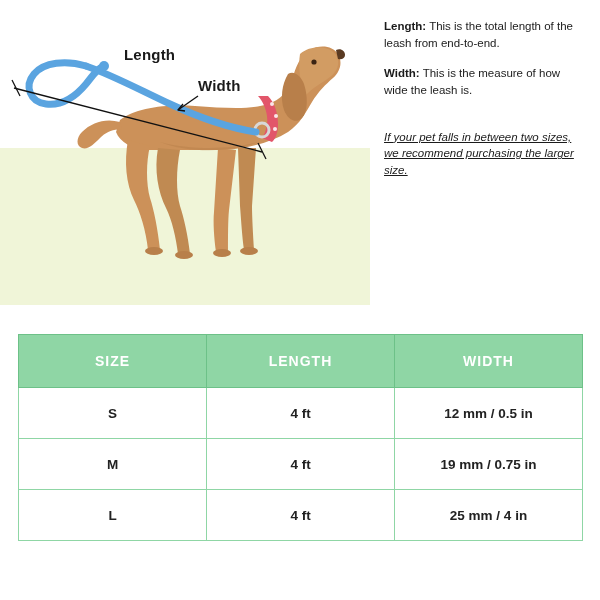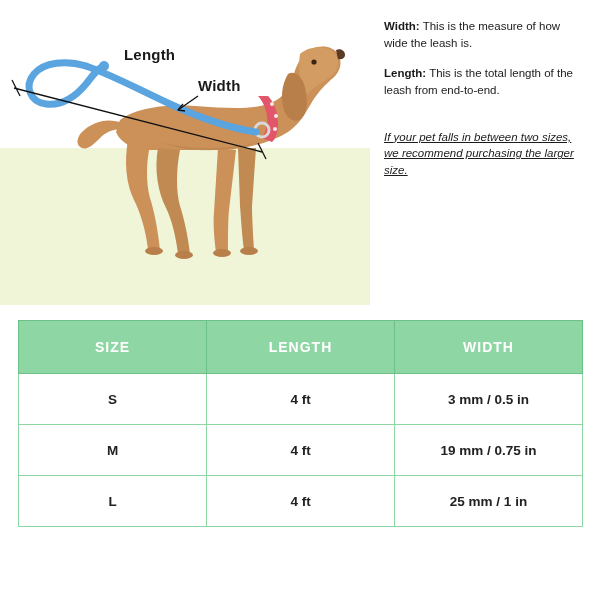--- a/index.html
+++ b/index.html
@@ -87,21 +87,21 @@
   .notes .italic {
     font-style: italic;
     margin-top: 30px;
     text-decoration: underline;
   }
 
   
   .table-wrap {
     position: absolute;
     left: 18px;
-    top: 320px;
+    top: 334px;
     width: 564px;
   }
   table.size-table {
     width: 564px;
     border-collapse: collapse;
     table-layout: fixed;
   }
   table.size-table th {
     background: #8fd6a5;
     color: #ffffff;
@@ -204,22 +204,22 @@
           <line x1="198" y1="96" x2="178" y2="110"></line>
           <path d="M183 104 L178 110 L185 111" stroke-linejoin="round"></path>
         </g>
       </svg>
 
       <div class="label-length">Length</div>
       <div class="label-width">Width</div>
     </div>
 
     <div class="notes">
+      <p><b>Length:</b><span> This is the total length of the leash from end-to-end.</span></p>
       <p><b>Width:</b><span> This is the measure of how wide the leash is.</span></p>
-      <p><b>Length:</b><span> This is the total length of the leash from end-to-end.</span></p>
       <p class="italic">If your pet falls in between two sizes, we recommend purchasing the larger size.</p>
     </div>
   </div>
 
   <div class="table-wrap">
     <table class="size-table">
       <colgroup>
           <col class="c1">
           <col class="c2">
           <col class="c3">
@@ -228,29 +228,29 @@
         <tr>
           <th>SIZE</th>
           <th>LENGTH</th>
           <th>WIDTH</th>
         </tr>
       </thead>
       <tbody>
         <tr>
           <td>S</td>
           <td>4 ft</td>
-          <td>3 mm / 0.5 in</td>
+          <td>12 mm / 0.5 in</td>
         </tr>
         <tr>
           <td>M</td>
           <td>4 ft</td>
           <td>19 mm / 0.75 in</td>
         </tr>
         <tr>
           <td>L</td>
           <td>4 ft</td>
-          <td>25 mm / 1 in</td>
+          <td>25 mm / 4 in</td>
         </tr>
       </tbody>
     </table>
   </div>
 
 </div>
 
 </body></html>

